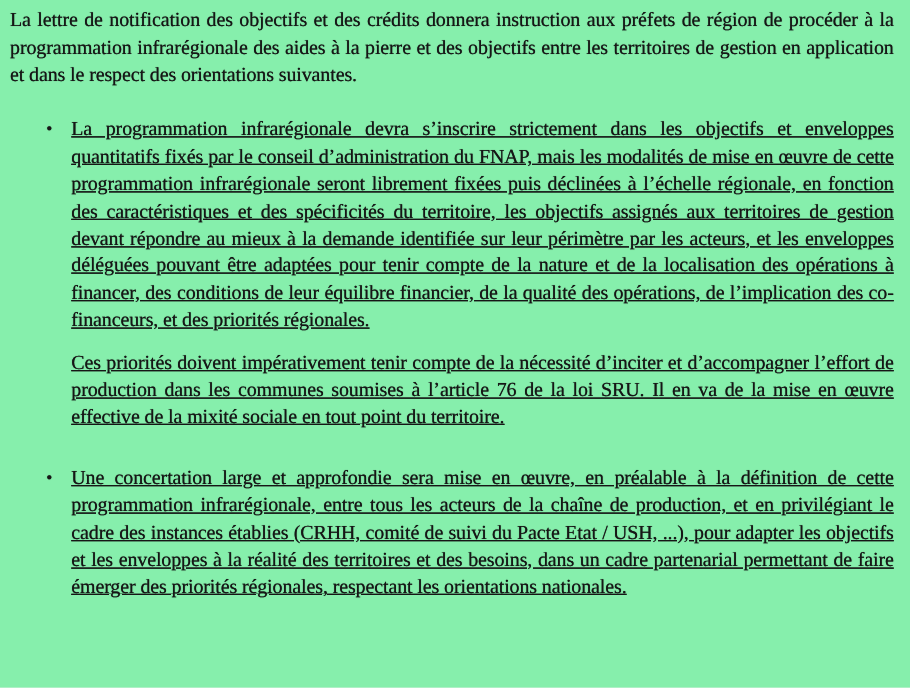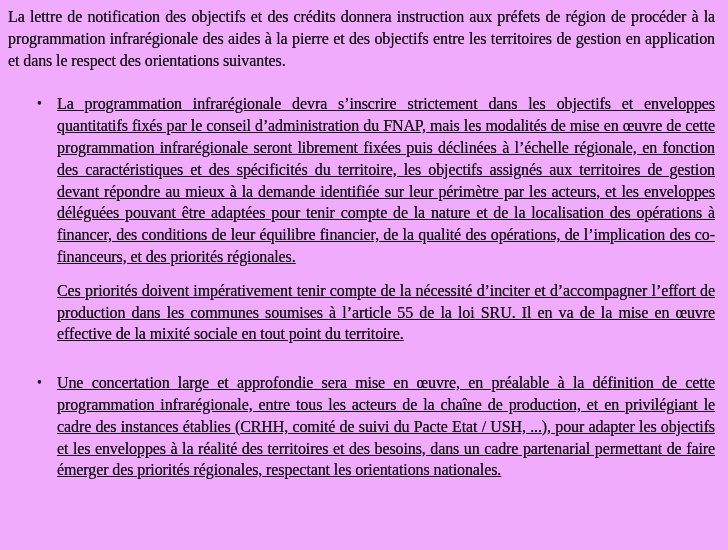--- a/index.html
+++ b/index.html
@@ -9,21 +9,21 @@
   }
   body {
     width: 728px;
     height: 550px;
     overflow: hidden;
   }
   .page {
     box-sizing: border-box;
     width: 728px;
     height: 550px;
-    background: #f0abfc;
+    background: #86efac;
     color: #161616;
     font-family: "Liberation Serif", "DejaVu Serif", serif;
     font-size: 16px;
     line-height: 21.8px;
     padding: 6px 13px 12px 8px;
     text-shadow: 0 0 0.55px rgba(10,10,10,0.85); 
     letter-spacing: -0.1px;
   }
   p {
     margin: 0;
@@ -62,21 +62,21 @@
 <div class="page">
 
   <p class="intro">La lettre de notification des objectifs et des crédits donnera instruction aux préfets de région de procéder à la programmation infrarégionale des aides à la pierre et des objectifs entre les territoires de gestion en application et dans le respect des orientations suivantes.</p>
 
   <div class="bullet-list">
 
     <div class="bullet-item">
       <span class="bullet-marker">•</span>
       <div class="bullet-body">
         <p>La programmation infrarégionale devra s’inscrire strictement dans les objectifs et enveloppes quantitatifs fixés par le conseil d’administration du FNAP, mais les modalités de mise en œuvre de cette programmation infrarégionale seront librement fixées puis déclinées à l’échelle régionale, en fonction des caractéristiques et des spécificités du territoire, les objectifs assignés aux territoires de gestion devant répondre au mieux à la demande identifiée sur leur périmètre par les acteurs, et les enveloppes déléguées pouvant être adaptées pour tenir compte de la nature et de la localisation des opérations à financer, des conditions de leur équilibre financier, de la qualité des opérations, de l’implication des co-financeurs, et des priorités régionales.</p>
-        <p>Ces priorités doivent impérativement tenir compte de la nécessité d’inciter et d’accompagner l’effort de production dans les communes soumises à l’article 55 de la loi SRU. Il en va de la mise en œuvre effective de la mixité sociale en tout point du territoire.</p>
+        <p>Ces priorités doivent impérativement tenir compte de la nécessité d’inciter et d’accompagner l’effort de production dans les communes soumises à l’article 76 de la loi SRU. Il en va de la mise en œuvre effective de la mixité sociale en tout point du territoire.</p>
       </div>
     </div>
 
     <div class="bullet-item">
       <span class="bullet-marker">•</span>
       <div class="bullet-body">
         <p>Une concertation large et approfondie sera mise en œuvre, en préalable à la définition de cette programmation infrarégionale, entre tous les acteurs de la chaîne de production, et en privilégiant le cadre des instances établies (CRHH, comité de suivi du Pacte Etat / USH, ...), pour adapter les objectifs et les enveloppes à la réalité des territoires et des besoins, dans un cadre partenarial permettant de faire émerger des priorités régionales, respectant les orientations nationales.</p>
       </div>
     </div>
 

